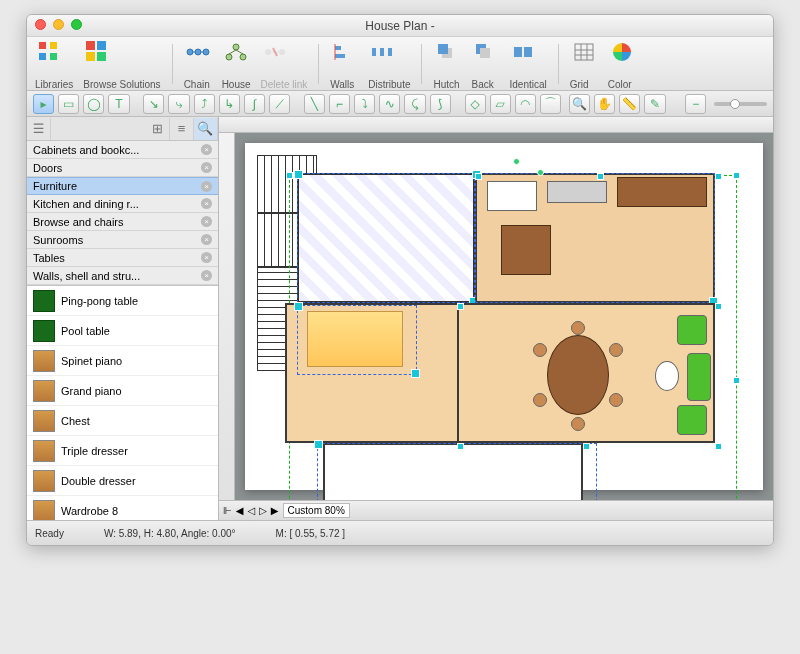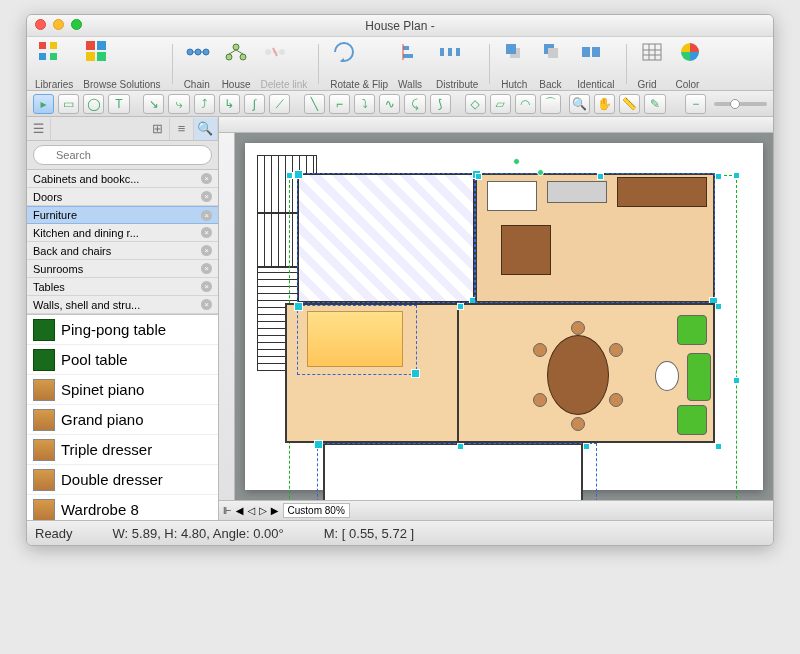--- a/index.html
+++ b/index.html
@@ -24,31 +24,31 @@
 .side-tabs { height: 24px; display: flex; align-items: center; border-bottom: 1px solid #c4c4c4; }
 .side-tab { width: 24px; height: 22px; display: flex; align-items: center; justify-content: center; font-size: 13px; color: #777; border-right: 1px solid #d0d0d0; cursor: pointer; }
 .side-tab.active { background: #cfe0f2; color: #3676c2; }
 .search-wrap { padding: 4px 6px; border-bottom: 1px solid #c4c4c4; }
 .search { width: 100%; height: 20px; border-radius: 10px; border: 1px solid #bbb; background: #fff; font-size: 11px; padding: 0 8px 0 22px; color: #888; }
 .cat-list { border-bottom: 1px solid #c4c4c4; }
 .cat { height: 18px; display: flex; align-items: center; justify-content: space-between; padding: 0 6px; font-size: 11px; border-bottom: 1px solid #d4d4d4; background: #ececec; cursor: pointer; }
 .cat.sel { background: #b7d4f5; border-top: 1px solid #8fb7e2; border-bottom: 1px solid #8fb7e2; }
 .cat .close { width: 11px; height: 11px; border-radius: 50%; background: #bbb; color: #fff; font-size: 8px; display: flex; align-items: center; justify-content: center; }
 .items { flex: 1; overflow-y: auto; background: #fff; }
-.item { height: 30px; display: flex; align-items: center; gap: 6px; padding: 0 6px; font-size: 15px; border-bottom: 1px solid #eee; cursor: pointer; }
+.item { height: 30px; display: flex; align-items: center; gap: 6px; padding: 0 6px; font-size: 11px; border-bottom: 1px solid #eee; cursor: pointer; }
 .item-icon { width: 22px; height: 22px; border: 1px solid #888; background: linear-gradient(#d59a4a,#b8793a); }
 .item:nth-child(1) .item-icon, .item:nth-child(2) .item-icon { background: #176b1b; border-color: #0a4a0d; }
 .canvas-area { flex: 1; display: flex; flex-direction: column; background: #8b9090; position: relative; }
 .ruler-h { height: 16px; background: linear-gradient(#f3f3f3,#e1e1e1); border-bottom: 1px solid #bbb; }
 .canvas-body { flex: 1; display: flex; min-height: 0; }
 .ruler-v { width: 16px; background: linear-gradient(#f3f3f3,#e1e1e1); border-right: 1px solid #bbb; }
 .canvas-viewport { flex: 1; background: #8b9090; overflow: hidden; position: relative; padding: 10px; }
 .page { width: 100%; height: 100%; background: #fff; box-shadow: 0 2px 8px rgba(0,0,0,0.3); position: relative; }
 .canvas-controls { height: 20px; background: linear-gradient(#f0f0f0,#dcdcdc); border-top: 1px solid #bbb; display: flex; align-items: center; font-size: 10px; padding: 0 4px; gap: 4px; }
-.status { height: 18px; background: linear-gradient(#f0f0f0,#dcdcdc); border-top: 1px solid #bbb; display: flex; align-items: center; font-size: 13px; padding: 12px 8px; color: #333; }
+.status { height: 18px; background: linear-gradient(#f0f0f0,#dcdcdc); border-top: 1px solid #bbb; display: flex; align-items: center; font-size: 10px; padding: 12px 8px; color: #333; }
 .status-span { margin-right: 40px; }
 .slider-track { width: 55px; height: 4px; background: #bbb; border-radius: 2px; margin-left: 4px; position: relative; }
 .slider-thumb { position: absolute; left: 30%; top: -3px; width: 10px; height: 10px; border-radius: 50%; background: #fff; border: 1px solid #999; }
 
 
 .plan { position: absolute; inset: 12px; }
 .selbox { position: absolute; border: 1px dashed #36d; }
 .selbox::before, .selbox::after { content:''; position:absolute; width:7px; height:7px; background:#19c6d6; border:1px solid #fff; }
 .selbox::before { left:-4px; top:-4px; } .selbox::after { right:-4px; bottom:-4px; }
 .gsel { position: absolute; border: 1px dashed #15b515; }
@@ -129,29 +129,20 @@
           <svg width="26" height="20">
             <circle cx="6" cy="10" r="3" fill="#ccc"></circle>
             <circle cx="20" cy="10" r="3" fill="#ccc"></circle>
             <line x1="9" y1="10" x2="17" y2="10" stroke="#ccc"></line>
             <line x1="11" y1="6" x2="15" y2="14" stroke="#d33" stroke-width="2"></line>
           </svg>
         </div>
       <span>Delete link</span>
     </div>
     <div class="tb-sep"></div>
-    <div class="tb-item">
-      <div class="tb-icon">
-          <svg width="26" height="20">
-            <path d="M4 10 A9 9 0 1 1 13 19" stroke="#5b9bd5" fill="none" stroke-width="2"></path>
-            <polygon points="13,16 13,22 9,19" fill="#5b9bd5"></polygon>
-          </svg>
-        </div>
-      <span>Rotate &amp; Flip</span>
-    </div>
     <div class="tb-item">
       <div class="tb-icon">
           <svg width="26" height="20">
             <rect x="4" y="4" width="6" height="4" fill="#5b9bd5"></rect>
             <rect x="4" y="12" width="10" height="4" fill="#5b9bd5"></rect>
             <line x1="4" y1="2" x2="4" y2="18" stroke="#e74c3c"></line>
           </svg>
         </div>
       <span>Walls</span>
     </div>
@@ -258,42 +249,39 @@
 
   <div class="content">
     <div class="sidebar">
       <div class="side-tabs">
         <div class="side-tab">☰</div>
         <div style="flex:1"></div>
         <div class="side-tab">⊞</div>
         <div class="side-tab">≡</div>
         <div class="side-tab active">🔍</div>
       </div>
-      <div class="search-wrap">
-        <input class="search" placeholder="Search" style="">
-      </div>
       <div class="cat-list">
         <div class="cat">
             <span>Cabinets and bookc...</span>
             <span class="close">×</span>
           </div>
         <div class="cat">
             <span>Doors</span>
             <span class="close">×</span>
           </div>
         <div class="cat sel">
             <span>Furniture</span>
             <span class="close">×</span>
           </div>
         <div class="cat">
             <span>Kitchen and dining r...</span>
             <span class="close">×</span>
           </div>
         <div class="cat">
-            <span>Back and chairs</span>
+            <span>Browse and chairs</span>
             <span class="close">×</span>
           </div>
         <div class="cat">
             <span>Sunrooms</span>
             <span class="close">×</span>
           </div>
         <div class="cat">
             <span>Tables</span>
             <span class="close">×</span>
           </div>
@@ -311,20 +299,24 @@
             <div class="item-icon"></div>
             <span>Pool table</span>
           </div>
         <div class="item">
             <div class="item-icon"></div>
             <span>Spinet piano</span>
           </div>
         <div class="item">
             <div class="item-icon"></div>
             <span>Grand piano</span>
+          </div>
+        <div class="item">
+            <div class="item-icon"></div>
+            <span>Chest</span>
           </div>
         <div class="item">
             <div class="item-icon"></div>
             <span>Triple dresser</span>
           </div>
         <div class="item">
             <div class="item-icon"></div>
             <span>Double dresser</span>
           </div>
         <div class="item">

